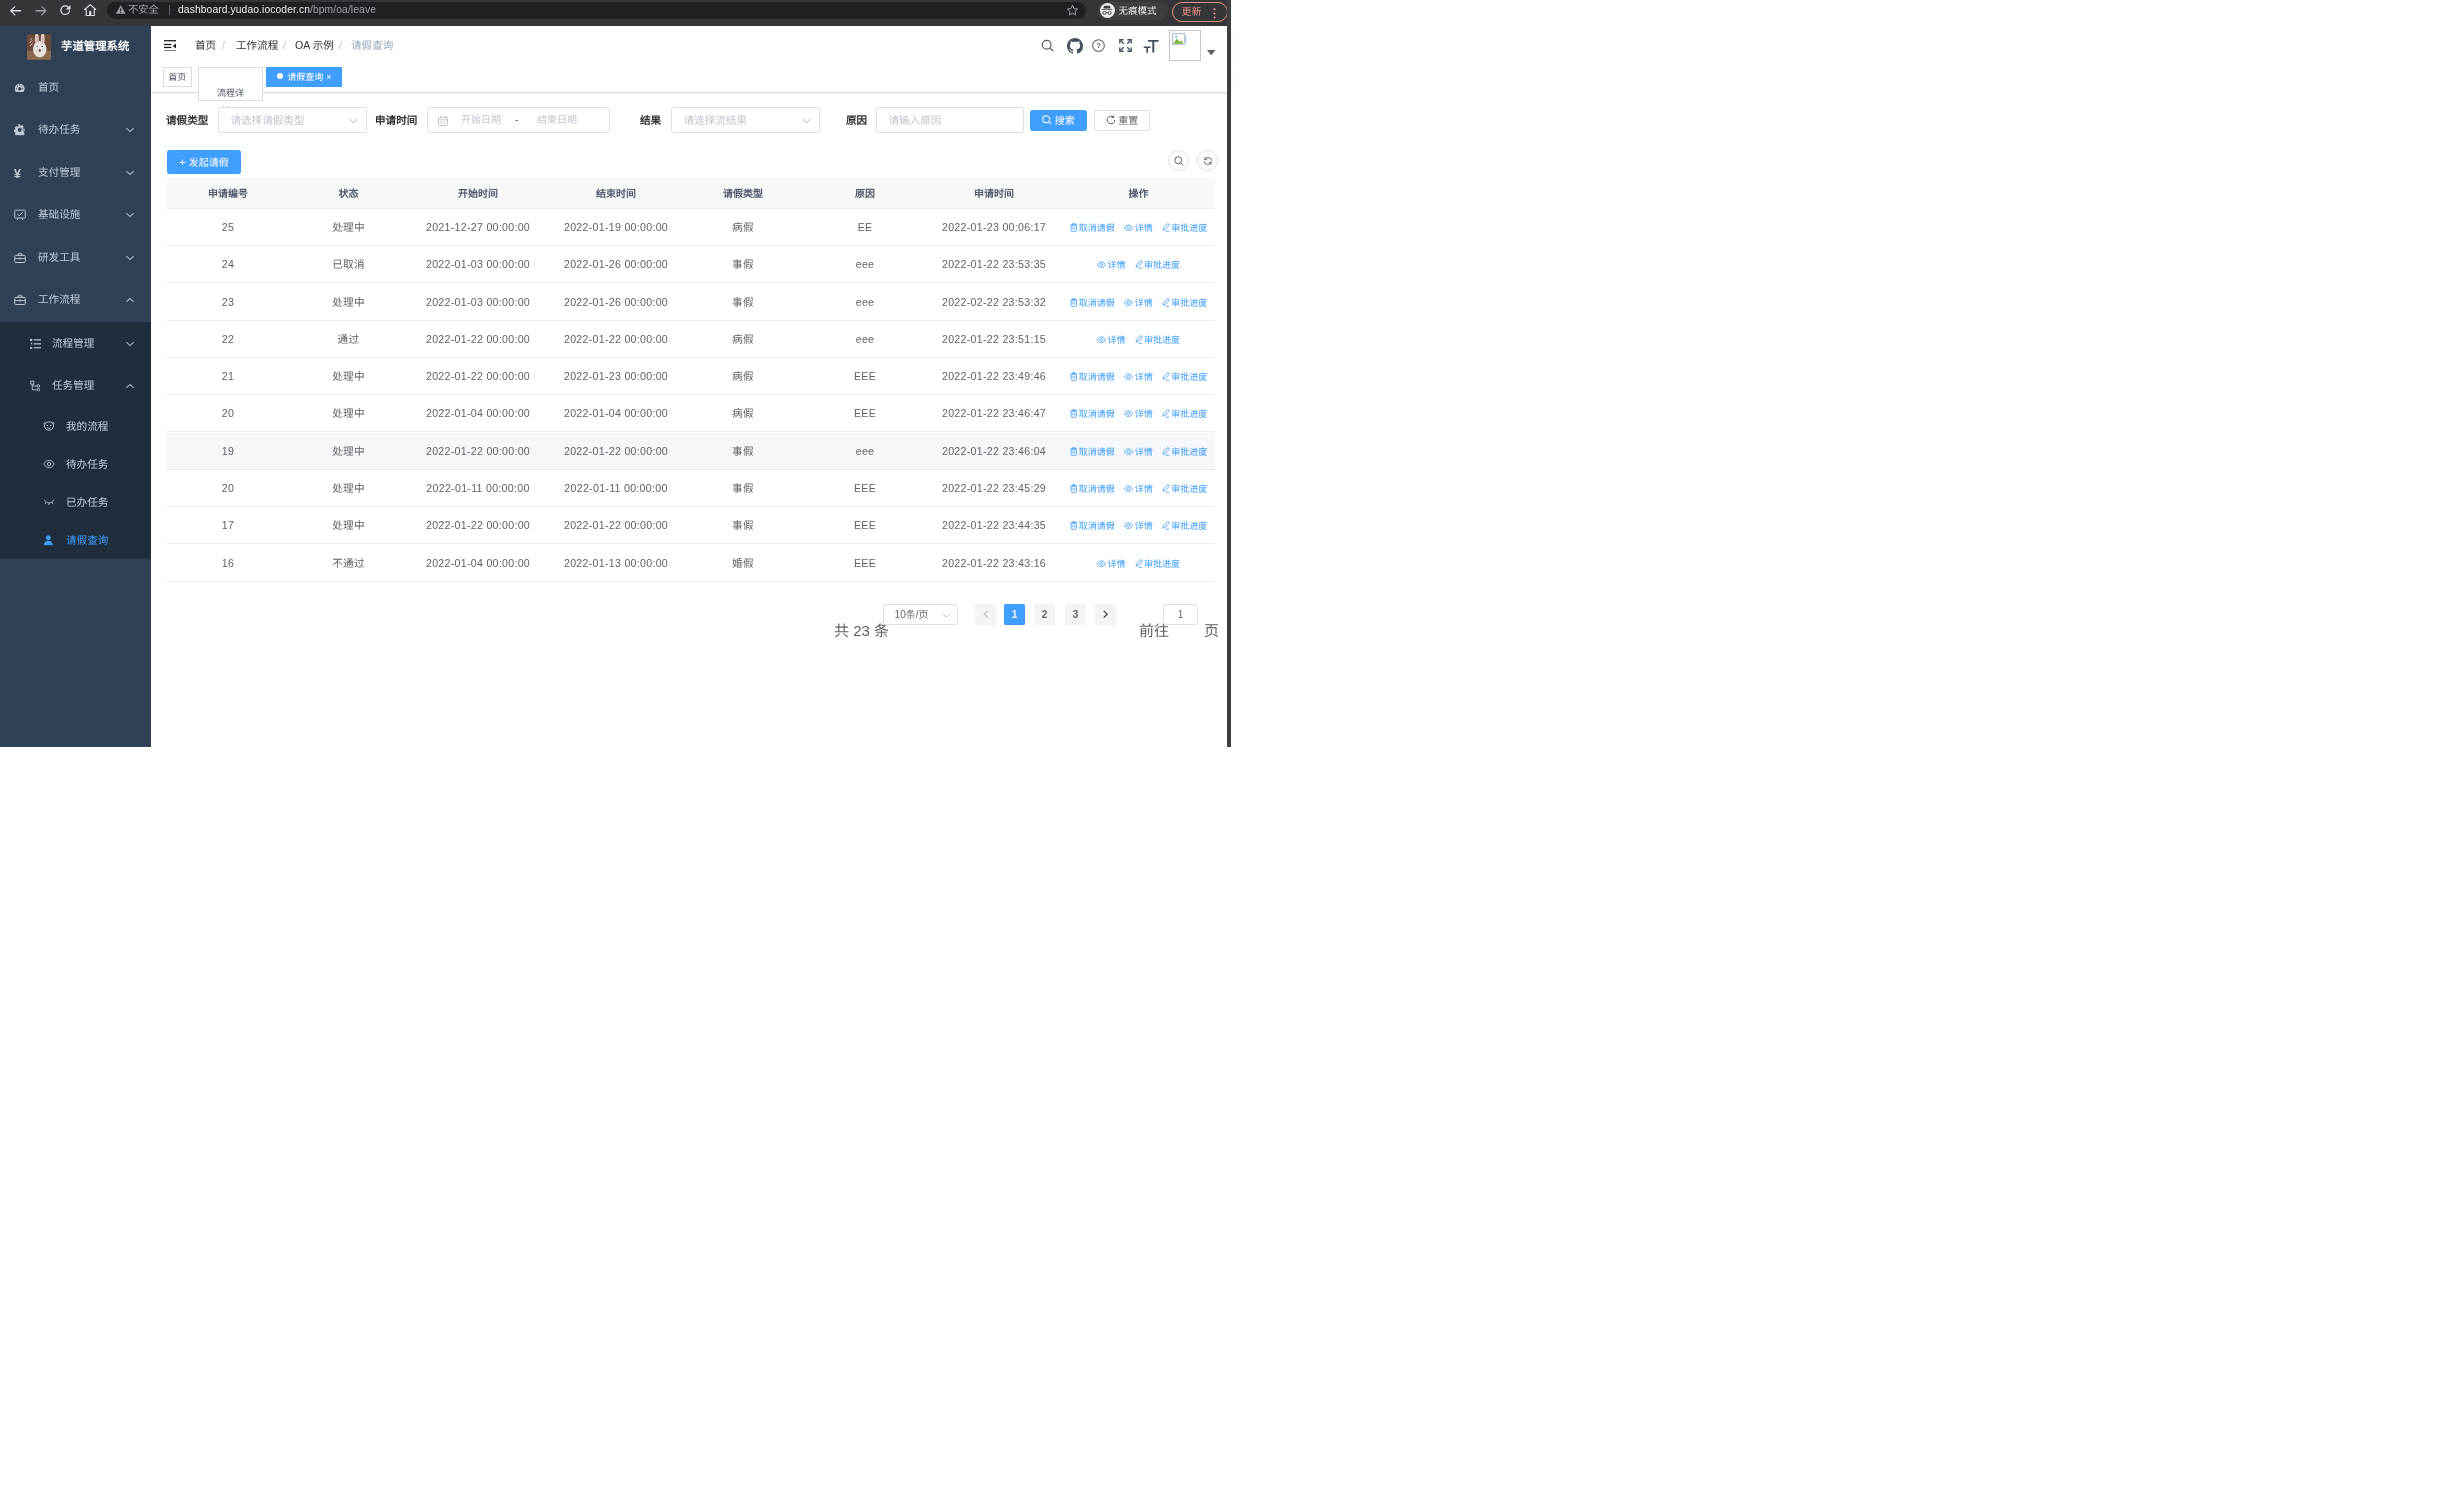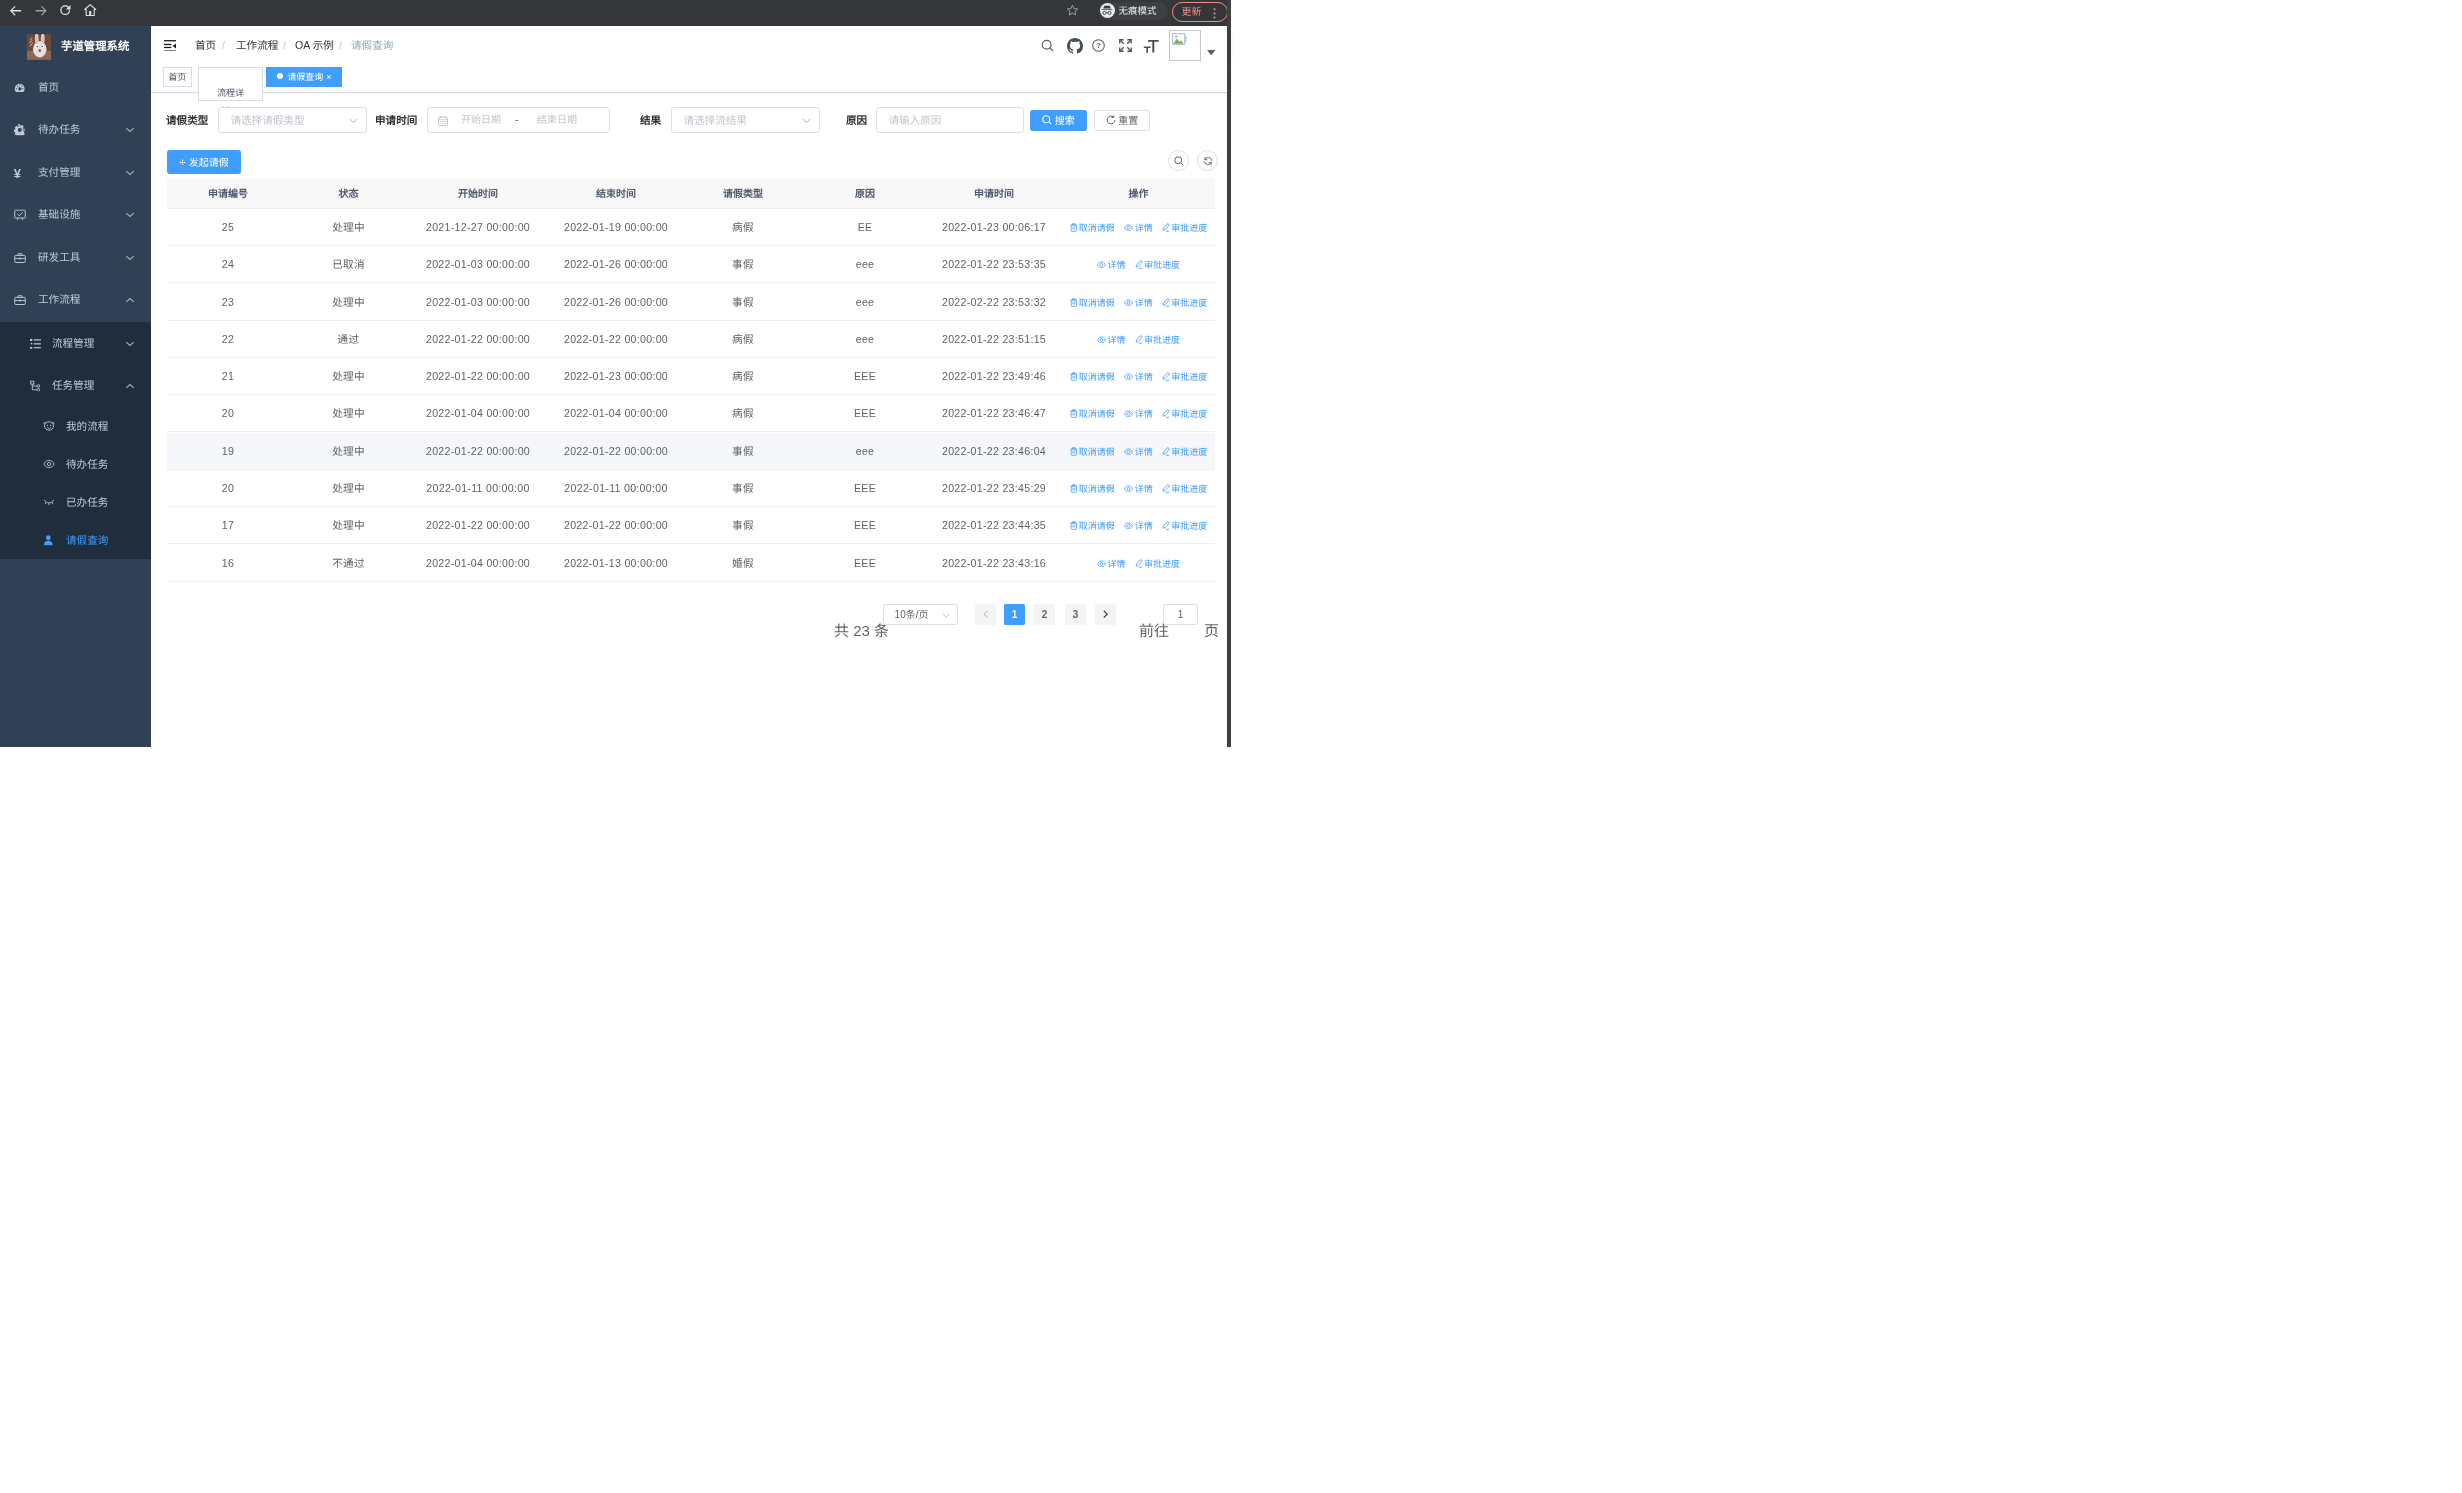--- a/index.html
+++ b/index.html
@@ -81,20 +81,30 @@
       <path d="M2 8h11.6L9.3 3.7l1.1-1.1L16.8 9l-6.4 6.4-1.1-1.1 4.3-4.3H2z" fill="#9aa0a6"></path>
     </svg>
 
   <svg style="left:58px;top:3px" width="14.4" height="14.4" viewBox="0 0 19 19">
       <path d="M9.5 3a6.5 6.5 0 1 0 6.5 6.5h-1.7a4.8 4.8 0 1 1-4.8-4.8c1.3 0 2.5.5 3.4 1.4l-2.4 2.4h6V2.5l-2.3 2.3A6.5 6.5 0 0 0 9.5 3z" fill="#dee1e6"></path>
     </svg>
 
   <svg style="left:83px;top:3px" width="14.4" height="14.4" viewBox="0 0 19 19">
       <path d="M9.5 2.2 2.2 8.6h2v7.9h4.6v-5.3h1.4v5.3h4.6V8.6h2z" fill="none" stroke="#dee1e6" stroke-width="1.5" stroke-linejoin="round"></path>
     </svg>
+  <div id="omnibox">
+    <svg class="warn" width="11.4" height="11.4" viewBox="0 0 15 15">
+        <path d="M7.5 1.5 14 13H1z" fill="#9aa0a6"></path>
+        <rect x="6.8" y="5.5" width="1.4" height="4" fill="#202124"></rect>
+        <rect x="6.8" y="10.4" width="1.4" height="1.4" fill="#202124"></rect>
+      </svg>
+    <div class="sec">不安全</div>
+    <div class="sep"></div>
+    <div class="url">dashboard.yudao.iocoder.cn<span>/bpm/oa/leave</span></div>
+  </div>
 
   <svg style="left:1066px;top:3.8px" width="13" height="13" viewBox="0 0 17 17">
       <path d="M8.5 1.6l2 4.4 4.8.5-3.6 3.2 1 4.7-4.2-2.4-4.2 2.4 1-4.7L1.7 6.5l4.8-.5z" fill="none" stroke="#9aa0a6" stroke-width="1.3"></path>
     </svg>
   <div id="incog">
     <div class="cir">
         <svg style="position:absolute;left:1.5px;top:2.3px" width="12" height="11.4" viewBox="0 0 16 15">
           <path d="M3 4.5 4.2 1h7.6L13 4.5zM1 5.5h14v1.2H1z" fill="#3c4043"></path>
           <circle cx="4.6" cy="10.5" r="2.1" fill="none" stroke="#3c4043" stroke-width="1.2"></circle>
           <circle cx="11.4" cy="10.5" r="2.1" fill="none" stroke="#3c4043" stroke-width="1.2"></circle>

